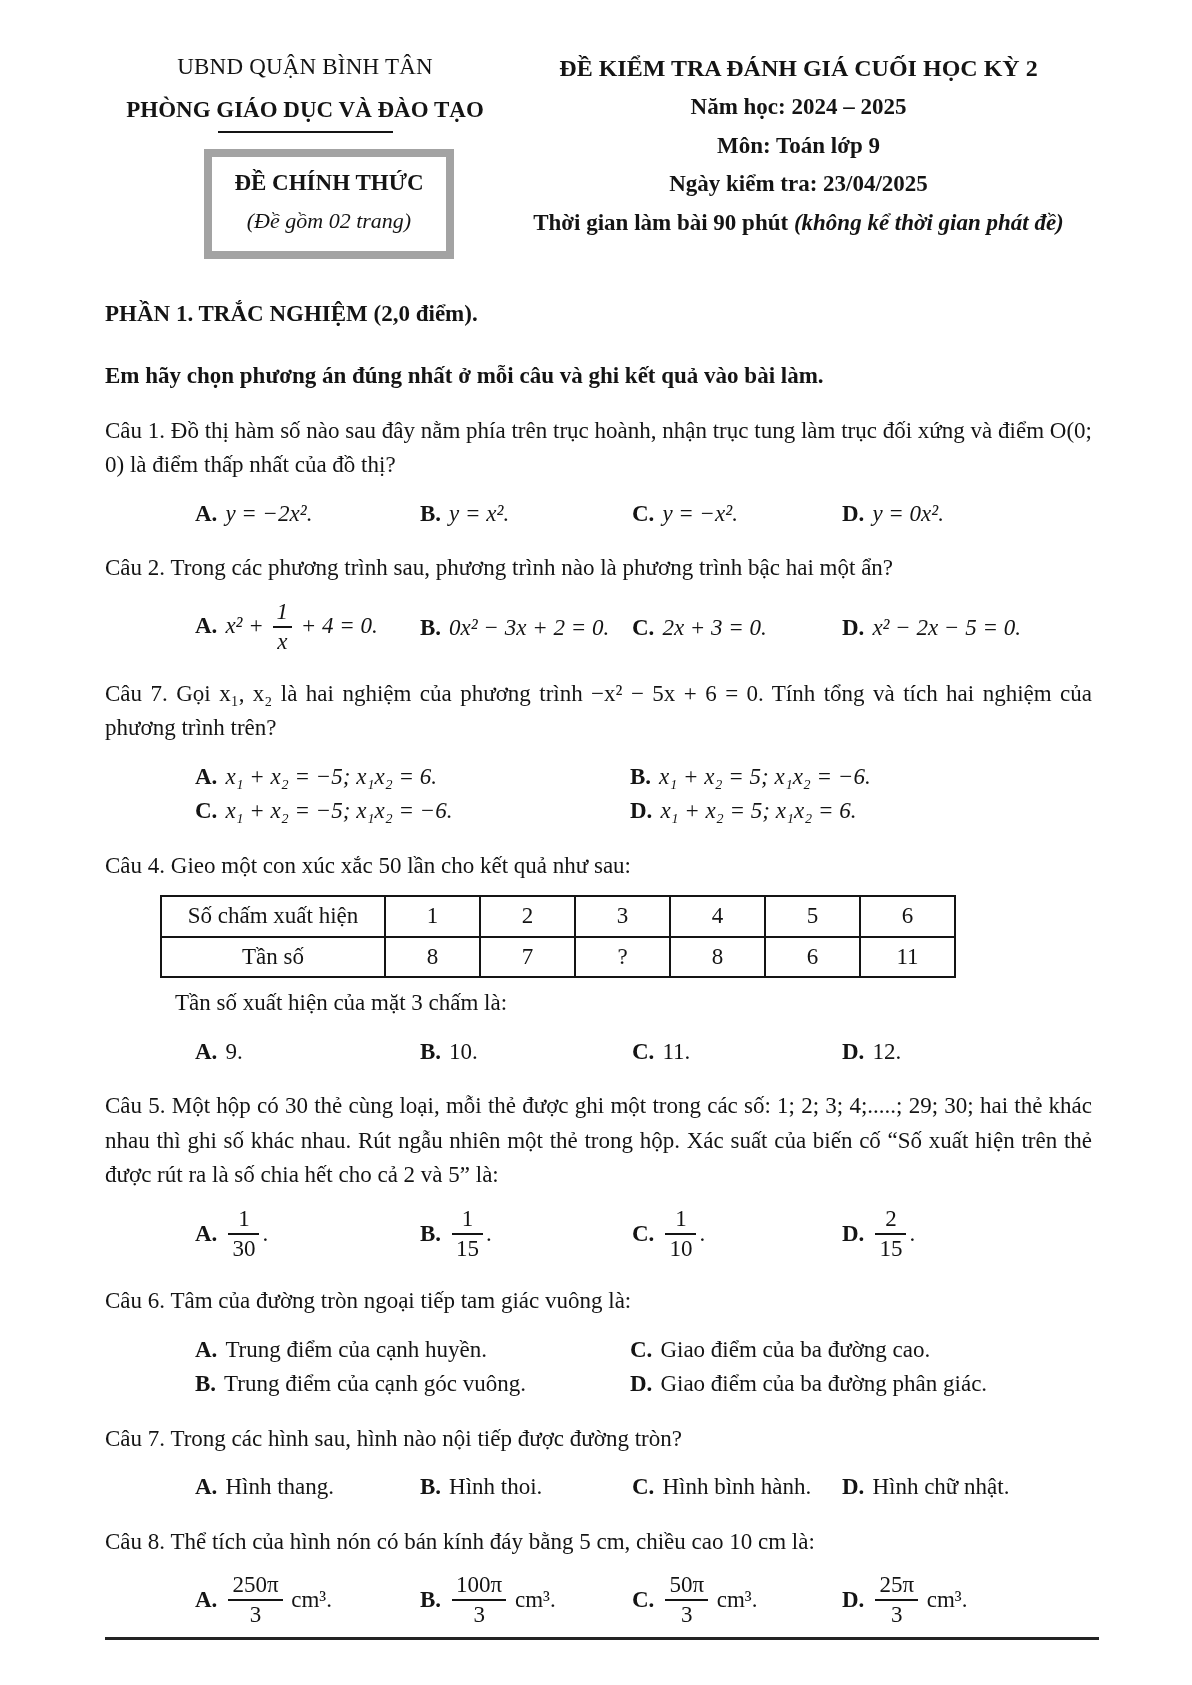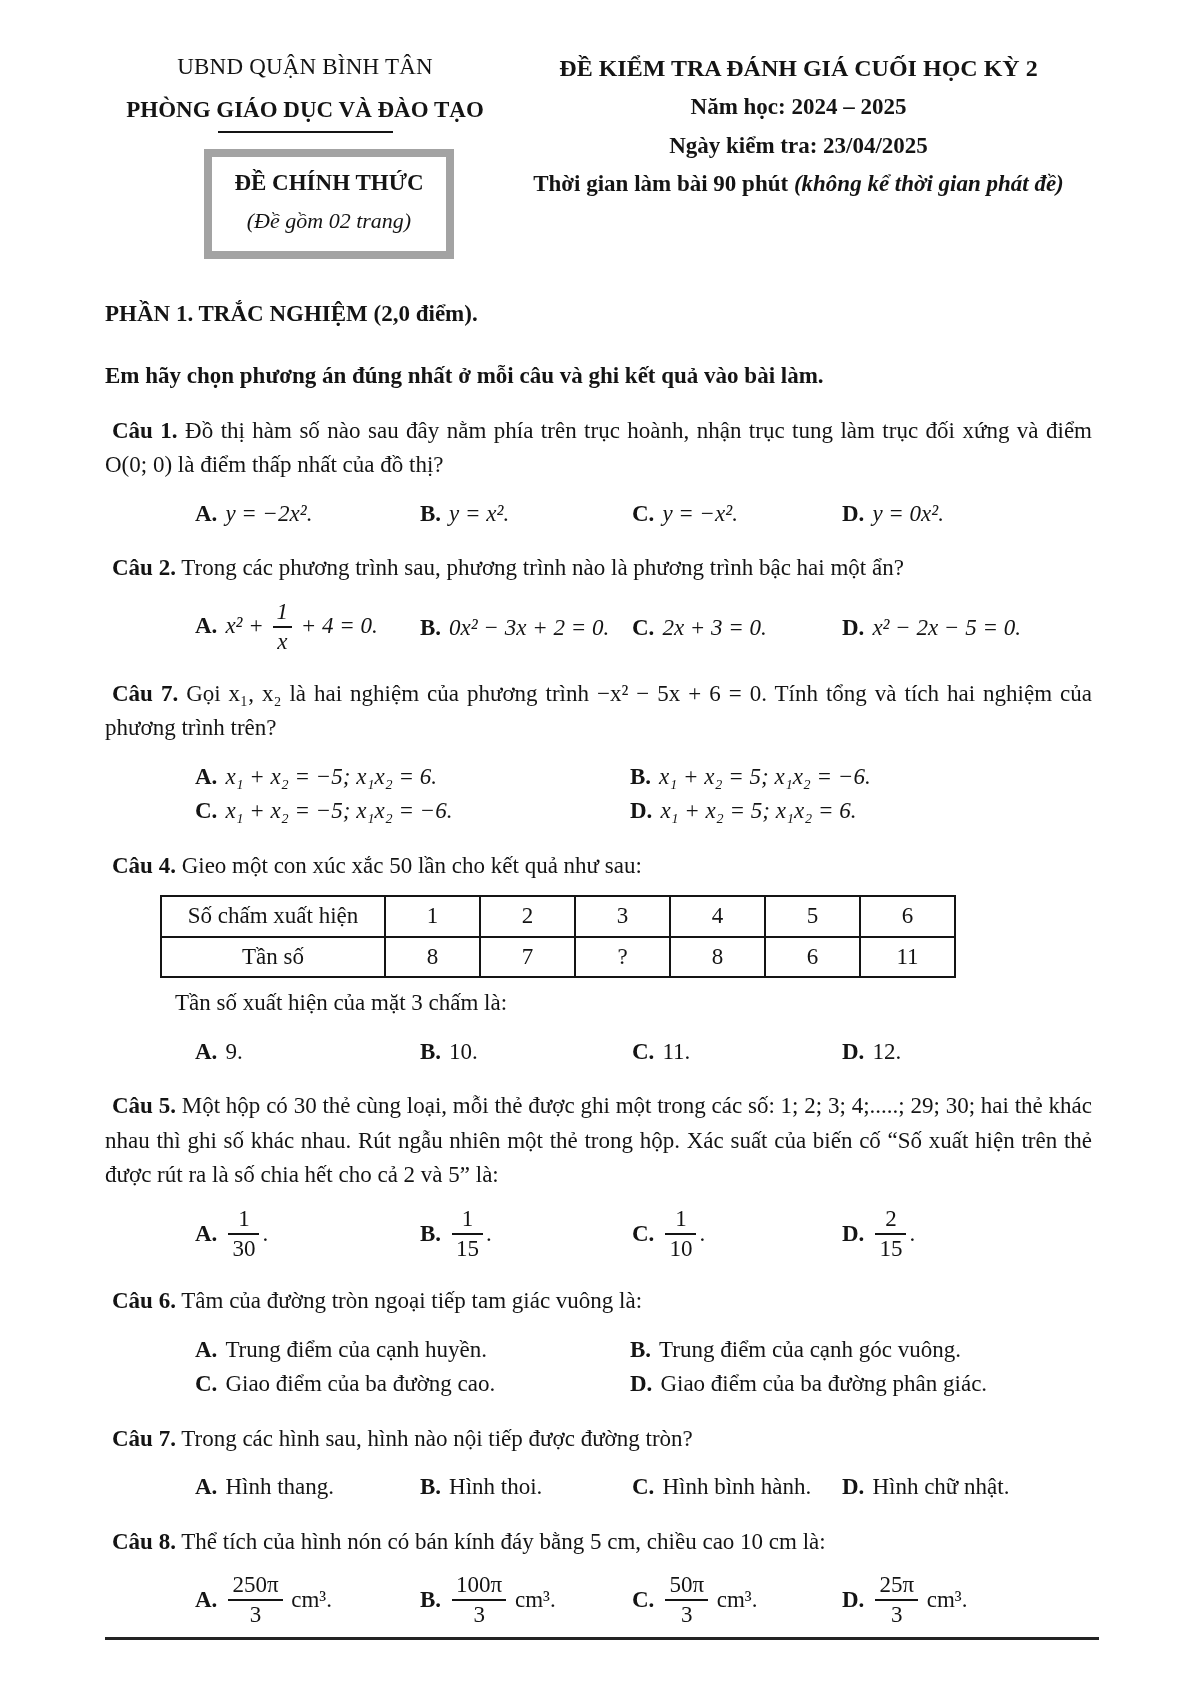--- a/index.html
+++ b/index.html
@@ -25,21 +25,21 @@
   .h-right-line { font-weight:bold; font-size:23px; margin-top:4px; }
   .h-right-l5 { font-weight:bold; font-size:23px; margin-top:4px; }
   .h-right-l5 .it { font-style:italic; }
 
   
   .part-title { font-weight:bold; margin-top:38px; }
   .instruction { font-weight:bold; margin-top:28px; }
 
   
   .q-text { text-align:justify; margin-top:20px; }
-  .q-label { font-weight:bold;margin-left:7px; }
+  .q-label { font-weight:normal; }
   .opts { display:grid; padding-left:90px; margin:14px 0 2px; }
   .opts.c4 { grid-template-columns:225px 212px 210px 1fr; align-items:center; }
   .opts.c2 { grid-template-columns:435px 1fr; row-gap:0; }
   .opt { white-space:nowrap; }
   .ol { font-weight:bold; margin-right:8px; }
   .math { font-style:italic; }
 
   
   .frac { display:inline-flex; flex-direction:column; text-align:center;
           vertical-align:middle; line-height:1.18; margin:0 3px; position:relative; top:-2px; }
@@ -69,20 +69,21 @@
       <div class="h-left-l2">PHÒNG GIÁO DỤC VÀ ĐÀO TẠO</div>
       <div class="h-underline"></div>
       <div class="exam-box">
         <div class="exam-box-l1">ĐỀ CHÍNH THỨC</div>
         <div class="exam-box-l2">(Đề gồm 02 trang)</div>
       </div>
     </div>
     <div class="h-right">
       <div class="h-right-l1">ĐỀ KIỂM TRA ĐÁNH GIÁ CUỐI HỌC KỲ 2</div>
       <div class="h-right-line">Năm học: 2024 – 2025</div>
+      <div class="h-right-line">Môn: Toán lớp 9</div>
       <div class="h-right-line">Ngày kiểm tra: 23/04/2025</div>
       <div class="h-right-l5"><span>Thời gian làm bài 90 phút</span><span class="it"> (không kể thời gian phát đề)</span></div>
     </div>
   </div>
 
   <div class="part-title">PHẦN 1. TRẮC NGHIỆM (2,0 điểm).</div>
   <div class="instruction">Em hãy chọn phương án đúng nhất ở mỗi câu và ghi kết quả vào bài làm.</div>
 
   <div>
     <p class="q-text"><b class="q-label">Câu 1.</b><span> Đồ thị hàm số nào sau đây nằm phía trên trục hoành, nhận trục tung làm trục đối xứng và điểm O(0; 0) là điểm thấp nhất của đồ thị?</span></p>
@@ -169,22 +170,22 @@
             <span class="fr-n">2</span>
             <span class="fr-d">15</span>
           </span><span>.</span></div>
     </div>
   </div>
 
   <div>
     <p class="q-text"><b class="q-label">Câu 6.</b><span> Tâm của đường tròn ngoại tiếp tam giác vuông là:</span></p>
     <div class="opts c2">
       <div class="opt"><b class="ol">A.</b><span>Trung điểm của cạnh huyền.</span></div>
+      <div class="opt"><b class="ol">C.</b><span>Giao điểm của ba đường cao.</span></div>
       <div class="opt"><b class="ol">B.</b><span>Trung điểm của cạnh góc vuông.</span></div>
-      <div class="opt"><b class="ol">C.</b><span>Giao điểm của ba đường cao.</span></div>
       <div class="opt"><b class="ol">D.</b><span>Giao điểm của ba đường phân giác.</span></div>
     </div>
   </div>
 
   <div>
     <p class="q-text"><b class="q-label">Câu 7.</b><span> Trong các hình sau, hình nào nội tiếp được đường tròn?</span></p>
     <div class="opts c4">
       <div class="opt"><b class="ol">A.</b><span>Hình thang.</span></div>
       <div class="opt"><b class="ol">B.</b><span>Hình thoi.</span></div>
       <div class="opt"><b class="ol">C.</b><span>Hình bình hành.</span></div>

